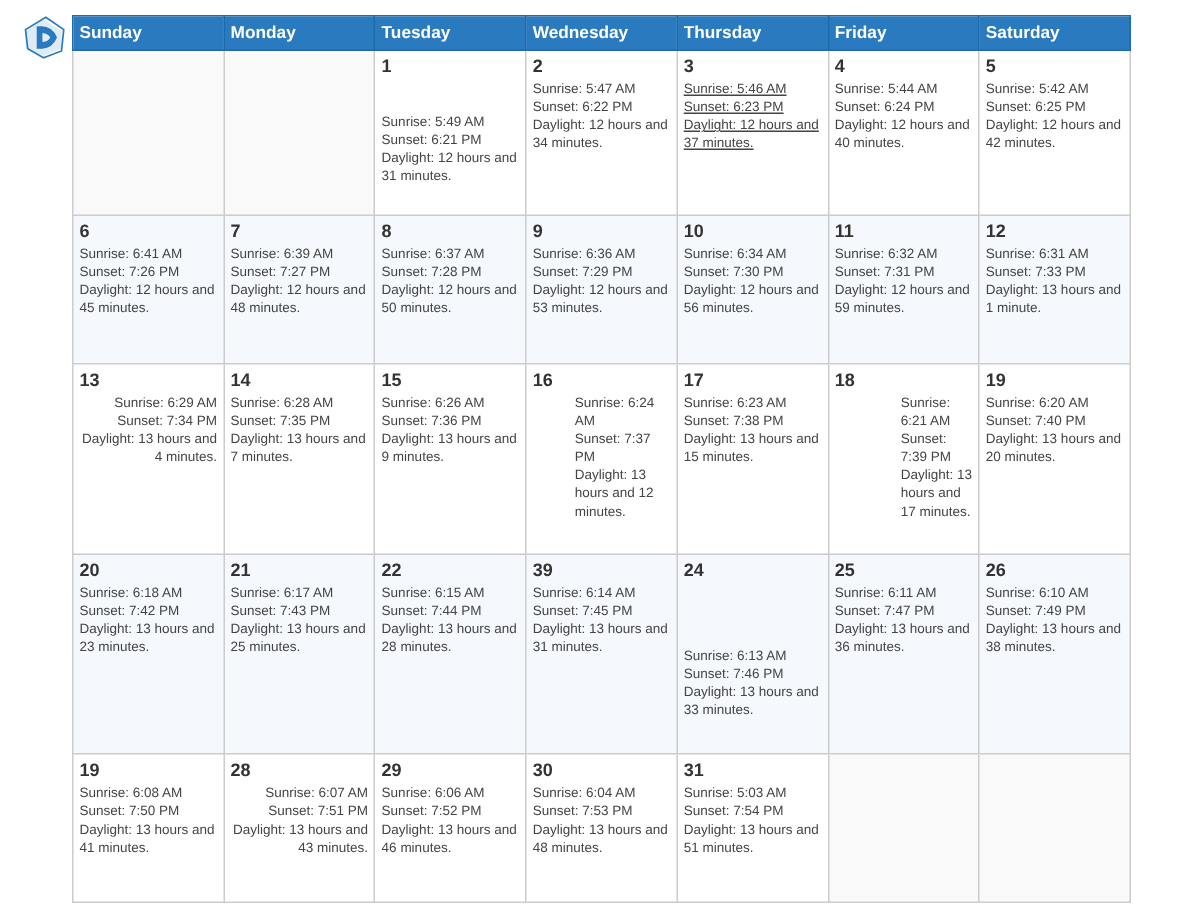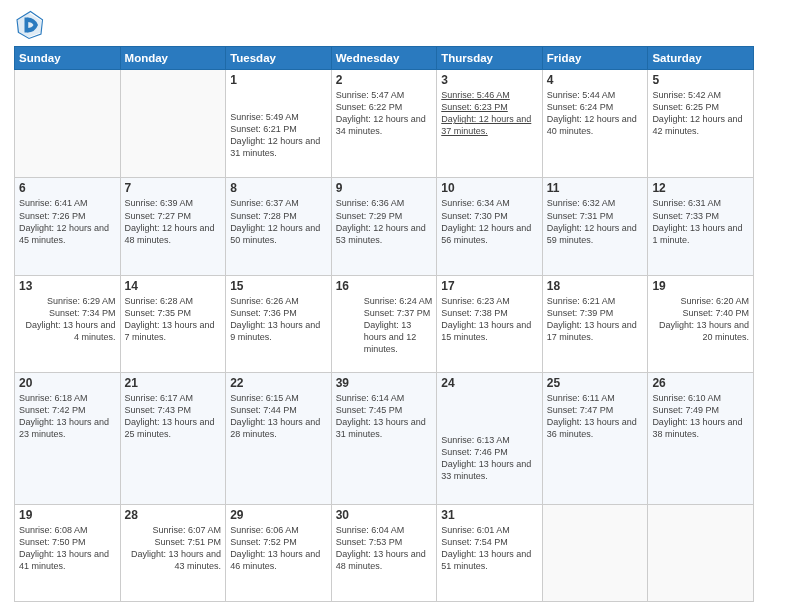--- a/index.html
+++ b/index.html
@@ -8,21 +8,21 @@
       background: #fff;
       width: 792px;
       height: 612px;
       overflow: hidden;
     }
     .page {
       width: 782px;
       height: 612px;
       padding: 10px 28px 10px 14px;
       display: flex;
-      flex-direction: column;
+      flex-direction: row;
     }
     .header {
       display: flex;
       justify-content: space-between;
       align-items: flex-start;
       margin-bottom: 6px;
     }
     .logo {
       display: flex;
       align-items: center;
@@ -244,27 +244,27 @@
 Daylight: 13 hours and 12 minutes.</div>
           </td>
           <td>
             <span class="day-num">17</span>
             <div class="day-info" style="white-space: pre-line;">Sunrise: 6:23 AM
 Sunset: 7:38 PM
 Daylight: 13 hours and 15 minutes.</div>
           </td>
           <td>
             <span class="day-num">18</span>
-            <div class="day-info" style="white-space: pre-line;">Sunrise: 6:21 AM
+            <div class="day-info" style="white-space: pre-line; margin-left: 44px;">Sunrise: 6:21 AM
 Sunset: 7:39 PM
 Daylight: 13 hours and 17 minutes.</div>
           </td>
           <td>
             <span class="day-num">19</span>
-            <div class="day-info" style="white-space: pre-line; text-align: right;">Sunrise: 6:20 AM
+            <div class="day-info" style="white-space: pre-line;">Sunrise: 6:20 AM
 Sunset: 7:40 PM
 Daylight: 13 hours and 20 minutes.</div>
           </td>
         </tr>
         <tr>
           <td>
             <span class="day-num">20</span>
             <div class="day-info" style="white-space: pre-line;">Sunrise: 6:18 AM
 Sunset: 7:42 PM
 Daylight: 13 hours and 23 minutes.</div>
@@ -326,21 +326,21 @@
 Daylight: 13 hours and 46 minutes.</div>
           </td>
           <td>
             <span class="day-num">30</span>
             <div class="day-info" style="white-space: pre-line;">Sunrise: 6:04 AM
 Sunset: 7:53 PM
 Daylight: 13 hours and 48 minutes.</div>
           </td>
           <td>
             <span class="day-num">31</span>
-            <div class="day-info" style="white-space: pre-line;">Sunrise: 6:01 AM
+            <div class="day-info" style="white-space: pre-line;">Sunrise: 5:03 AM
 Sunset: 7:54 PM
 Daylight: 13 hours and 51 minutes.</div>
           </td>
           <td class="empty-cell"></td>
           <td class="empty-cell"></td>
         </tr>
       </tbody>
   </table>
 </div>
 

